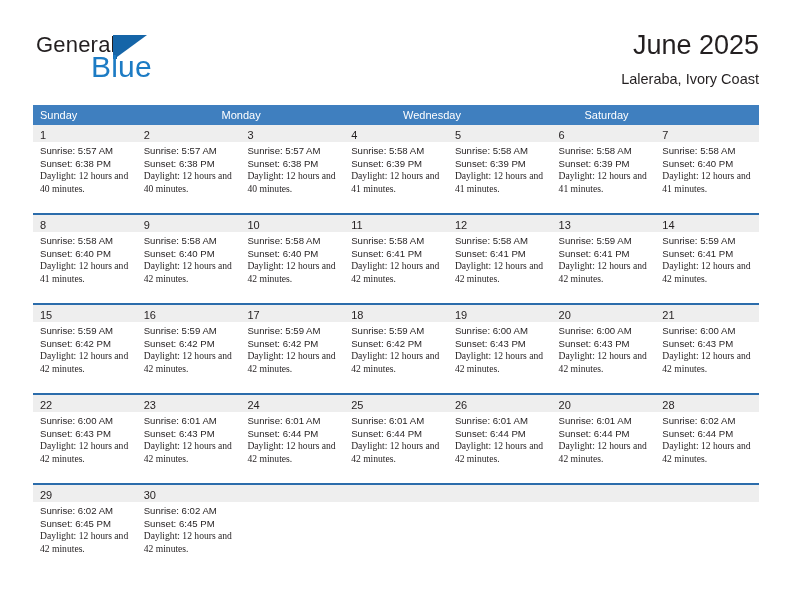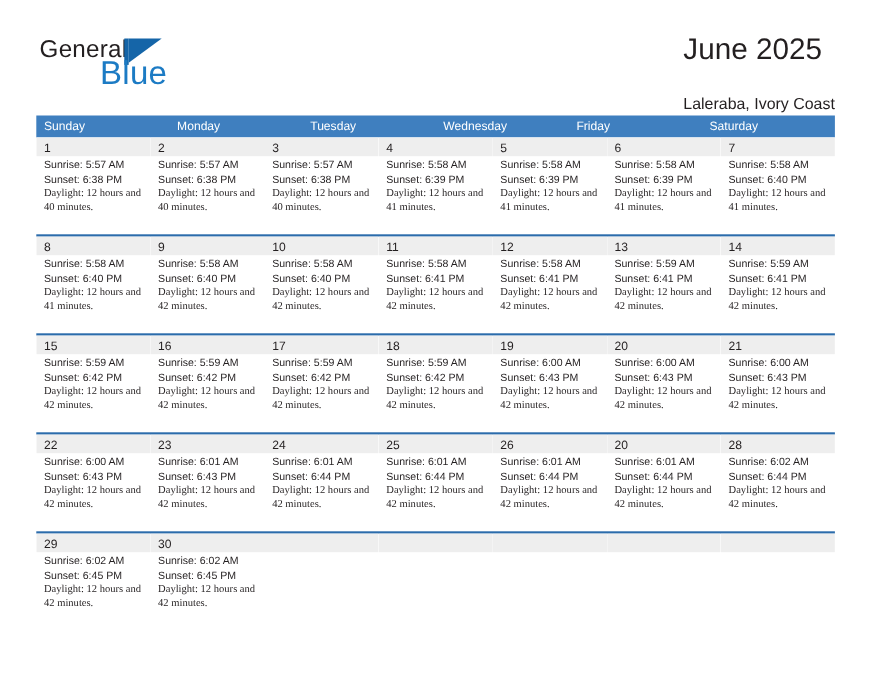--- a/index.html
+++ b/index.html
@@ -76,33 +76,33 @@
     width: 0;
     height: 0;
     border-left: 30px solid #1565a8;
     border-bottom: 22px solid transparent;
   }
 
   .title-block {
     position: absolute;
     right: 33px;
     top: 28px;
-    text-align: left;
+    text-align: right;
   }
   .cal-title {
     font-size: 27px;
     color: #231f20;
     line-height: 34px;
     white-space: nowrap;
   }
   .cal-subtitle {
     font-size: 14.5px;
     color: #231f20;
     line-height: 20px;
-    margin-top: 23px;
+    margin-top: 7px;
     white-space: nowrap;
   }
 
   
   .calendar {
     position: absolute;
     left: 33px;
     top: 105px;
     width: 726px;
   }
@@ -188,23 +188,21 @@
       <div class="cal-subtitle">Laleraba, Ivory Coast</div>
     </div>
 
   </div>
 
   <div class="calendar">
 
     <div class="weekday-row">
       <div class="weekday">Sunday</div>
       <div class="weekday">Monday</div>
-      <div class="weekday">Tuesday</div>
       <div class="weekday">Wednesday</div>
-      <div class="weekday">Friday</div>
       <div class="weekday">Saturday</div>
     </div>
 
     <div class="week-row first">
       <div class="day-cell">
         <div class="day-number-band"><span class="day-number">1</span></div>
         <div class="day-info">
           <div class="info-line">Sunrise: 5:57 AM</div>
           <div class="info-line">Sunset: 6:38 PM</div>
           <div class="info-line wrap">Daylight: 12 hours and 40 minutes.</div>

